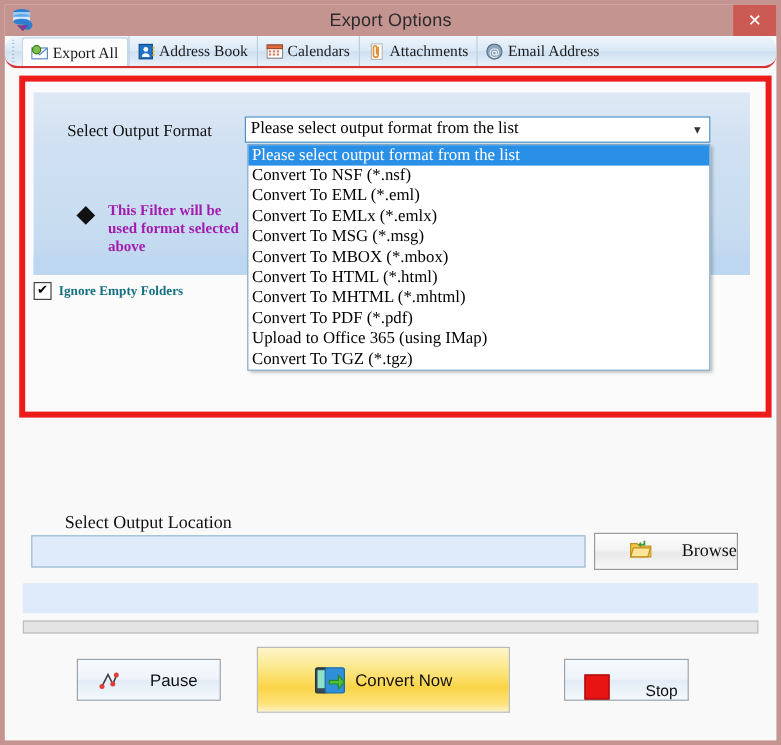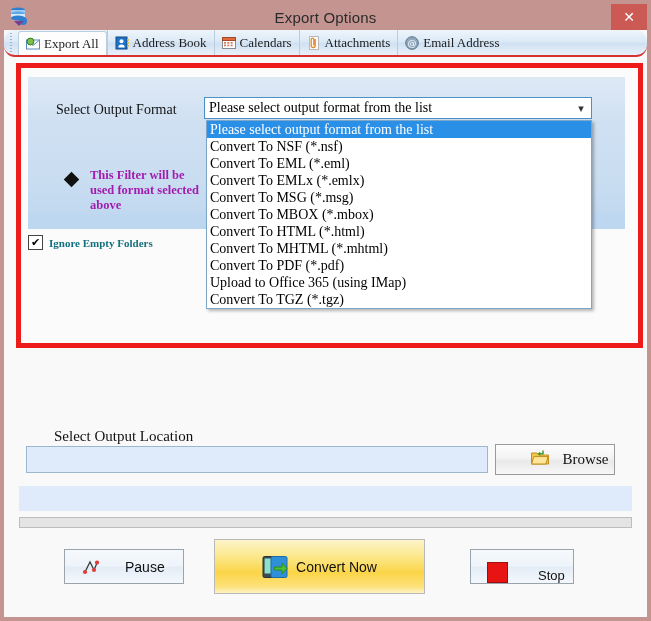--- a/index.html
+++ b/index.html
@@ -143,21 +143,21 @@
   }
   .path-input{
     position:absolute;left:22px;top:442px;width:462px;height:27px;
     box-sizing:border-box;background:#dfeafa;border:1px solid #9bb8cf;
   }
   .browse-btn{
     position:absolute;left:491px;top:440px;width:120px;height:31px;
     box-sizing:border-box;
     background:linear-gradient(to bottom,#fdfdfd 0%,#f3f3f3 45%,#e9e9e9 55%,#f7f7f7 100%);
     border:1px solid #9a9a9a;
-    display:flex;align-items:center;justify-content:center;gap:14px;
+    display:flex;align-items:center;justify-content:space-between;gap:14px;
     cursor:pointer;
     padding-left:29px;
   }
   .browse-lbl{font-size:15px;color:#111;font-family:"Liberation Serif",serif;}
   .progress-main{
     position:absolute;left:15px;top:482px;width:613px;height:25px;
     background:#dfeafa;
   }
   .progress-sub{
     position:absolute;left:15px;top:513px;width:613px;height:11px;

